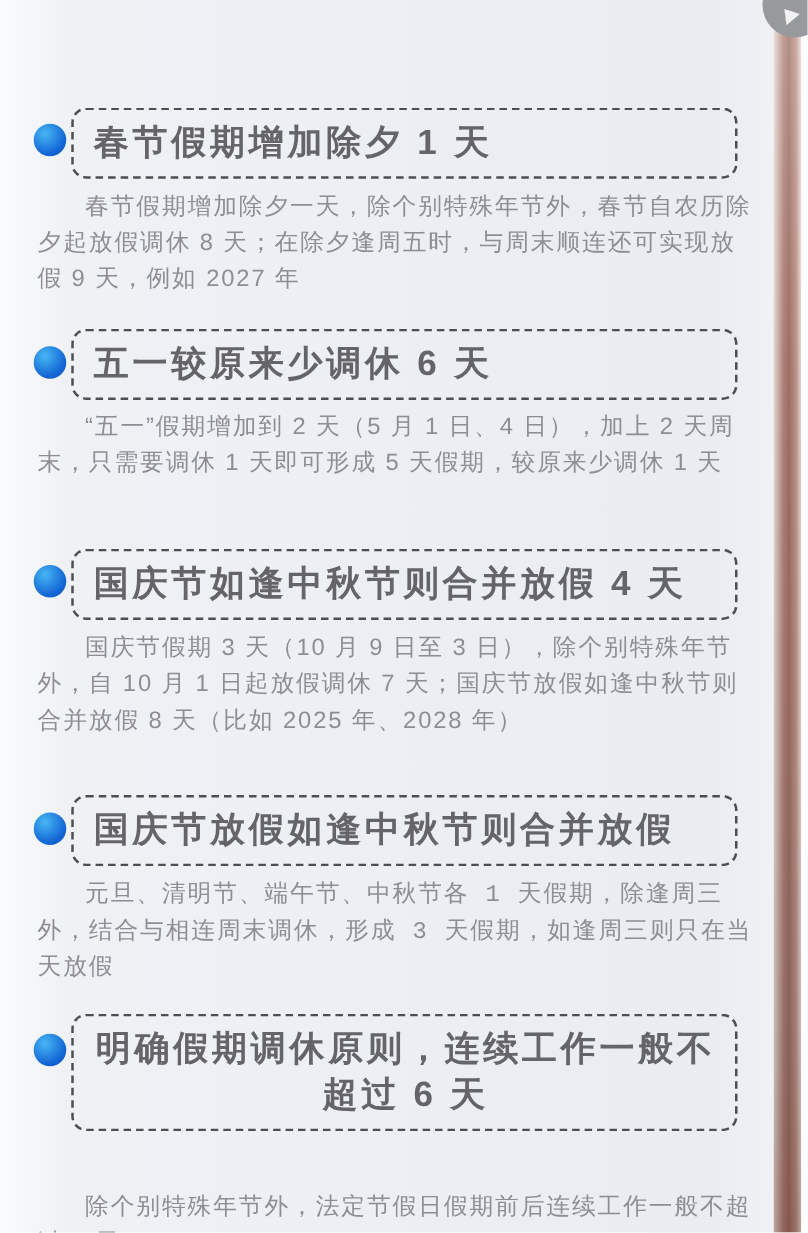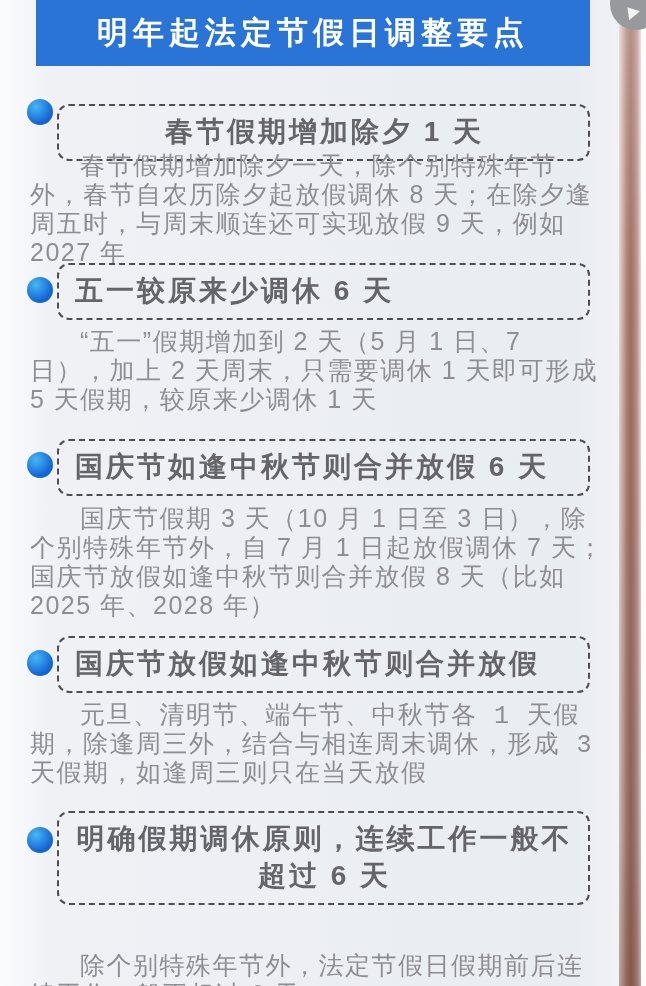--- a/index.html
+++ b/index.html
@@ -52,57 +52,54 @@
   }
   .titlebox {
     position:absolute; left:57px; width:533px; box-sizing:border-box;
     border:2px dashed #4e4e52; border-radius:12px;
     padding:7px 14px 9px 16px;
     color:#656569; font-weight:bold; font-size:28px; line-height:37px;
     letter-spacing:3px;
   }
   .bodytext {
     position:absolute; left:30px; width:574px;
-    color:#8d8d93; font-size:25px; line-height:29px;
+    color:#8d8d93; font-size:19px; line-height:29px;
     letter-spacing:1.5px; text-indent:2em;
   }
 </style>
 </head>
 <body>
 
 <div class="page">
 
   <div class="edge-strip"></div>
   <div class="edge-strip-shade"></div>
   <div class="edge-white"></div>
 
-  <div class="banner">
-    <div class="banner-title">明年起法定节假日调整要点</div>
-  </div>
 
   <div class="fab">
     <div class="fab-mark"></div>
   </div>
 
   <div>
     <div class="dot" style="top:99px;"></div>
-    <div class="titlebox" style="top:104px;text-align:center;">春节假期增加除夕 1 天</div>
+    <div class="titlebox" style="top:86px;">春节假期增加除夕 1 天</div>
     <div class="bodytext" style="top:151px;">春节假期增加除夕一天，除个别特殊年节外，春节自农历除夕起放假调休 8 天；在除夕逢周五时，与周末顺连还可实现放假 9 天，例如 2027 年</div>
   </div>
 
   <div>
     <div class="dot" style="top:277px;"></div>
     <div class="titlebox" style="top:263px;">五一较原来少调休 6 天</div>
-    <div class="bodytext" style="top:327px;">“五一”假期增加到 2 天（5 月 1 日、7 日），加上 2 天周末，只需要调休 1 天即可形成 5 天假期，较原来少调休 1 天</div>
+    <div class="bodytext" style="top:327px;">“五一”假期增加到 2 天（5 月 1 日、4 日），加上 2 天周末，只需要调休 1 天即可形成 5 天假期，较原来少调休 1 天</div>
   </div>
 
   <div>
     <div class="dot" style="top:452px;"></div>
-    <div class="titlebox" style="top:439px;">国庆节如逢中秋节则合并放假 6 天</div>
-    <div class="bodytext" style="top:504px;">国庆节假期 3 天（10 月 1 日至 3 日），除个别特殊年节外，自 7 月 1 日起放假调休 7 天；国庆节放假如逢中秋节则合并放假 8 天（比如 2025 年、2028 年）</div>
+    <div class="titlebox" style="top:439px;">国庆节如逢中秋节则合并放假 4 天</div>
+    <div class="bodytext" style="top:504px;">国庆节假期 3 天（10 月 9 日至 3 日），除个别特殊年节外，自 10 月 1 日起放假调休 7 天；国庆节放假如逢中秋节则合并放假 8 天（比如 2025 年、2028 年）</div>
   </div>
 
   <div>
     <div class="dot" style="top:650px;"></div>
     <div class="titlebox" style="top:636px;">国庆节放假如逢中秋节则合并放假</div>
     <div class="bodytext" style="top:702px;font-family:Liberation Mono, monospace;">元旦、清明节、端午节、中秋节各 1 天假期，除逢周三外，结合与相连周末调休，形成 3 天假期，如逢周三则只在当天放假</div>
   </div>
 
   <div>
     <div class="dot" style="top:827px;"></div>

